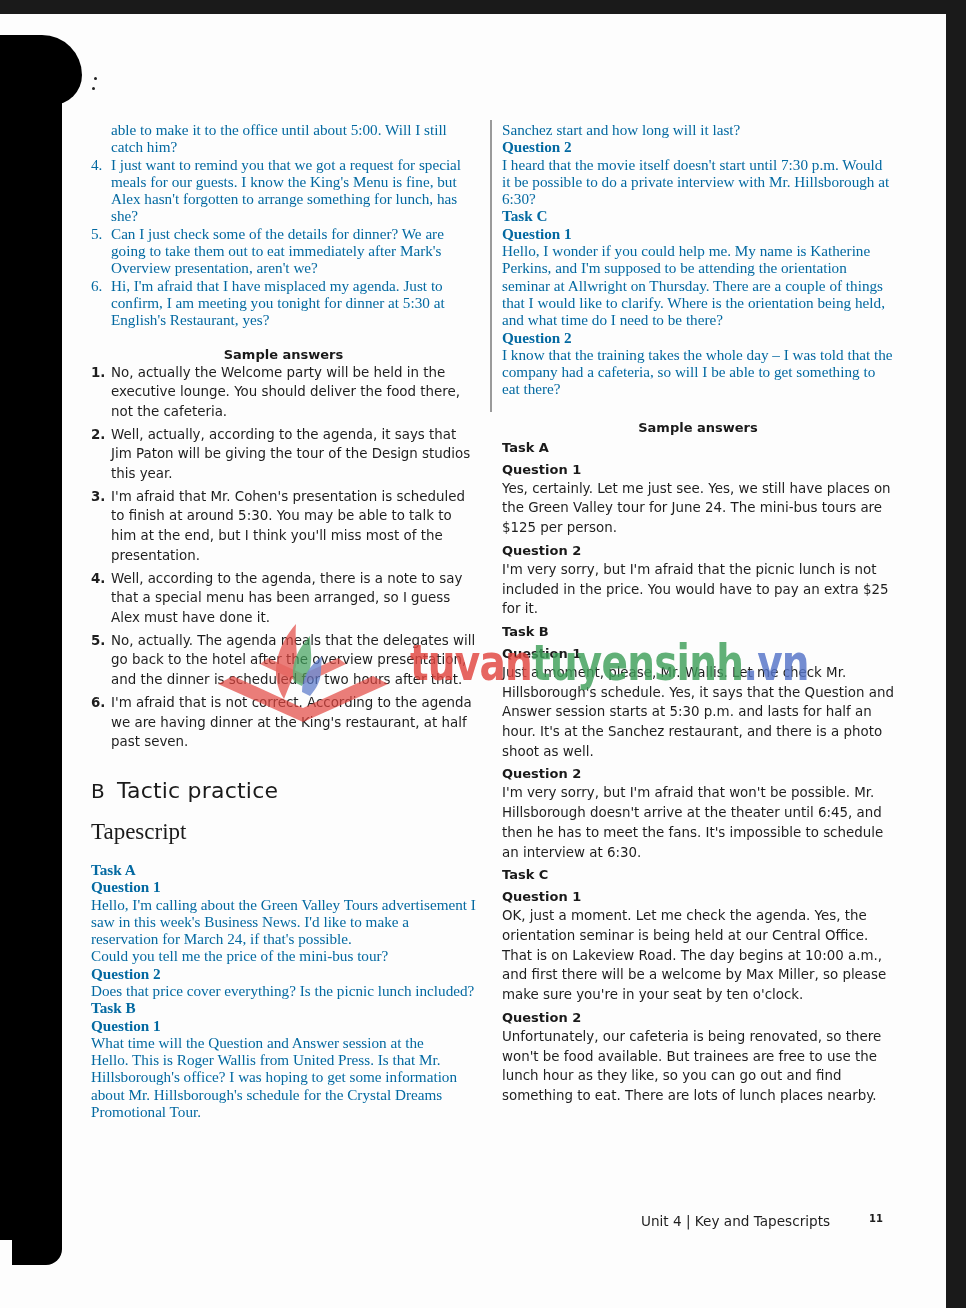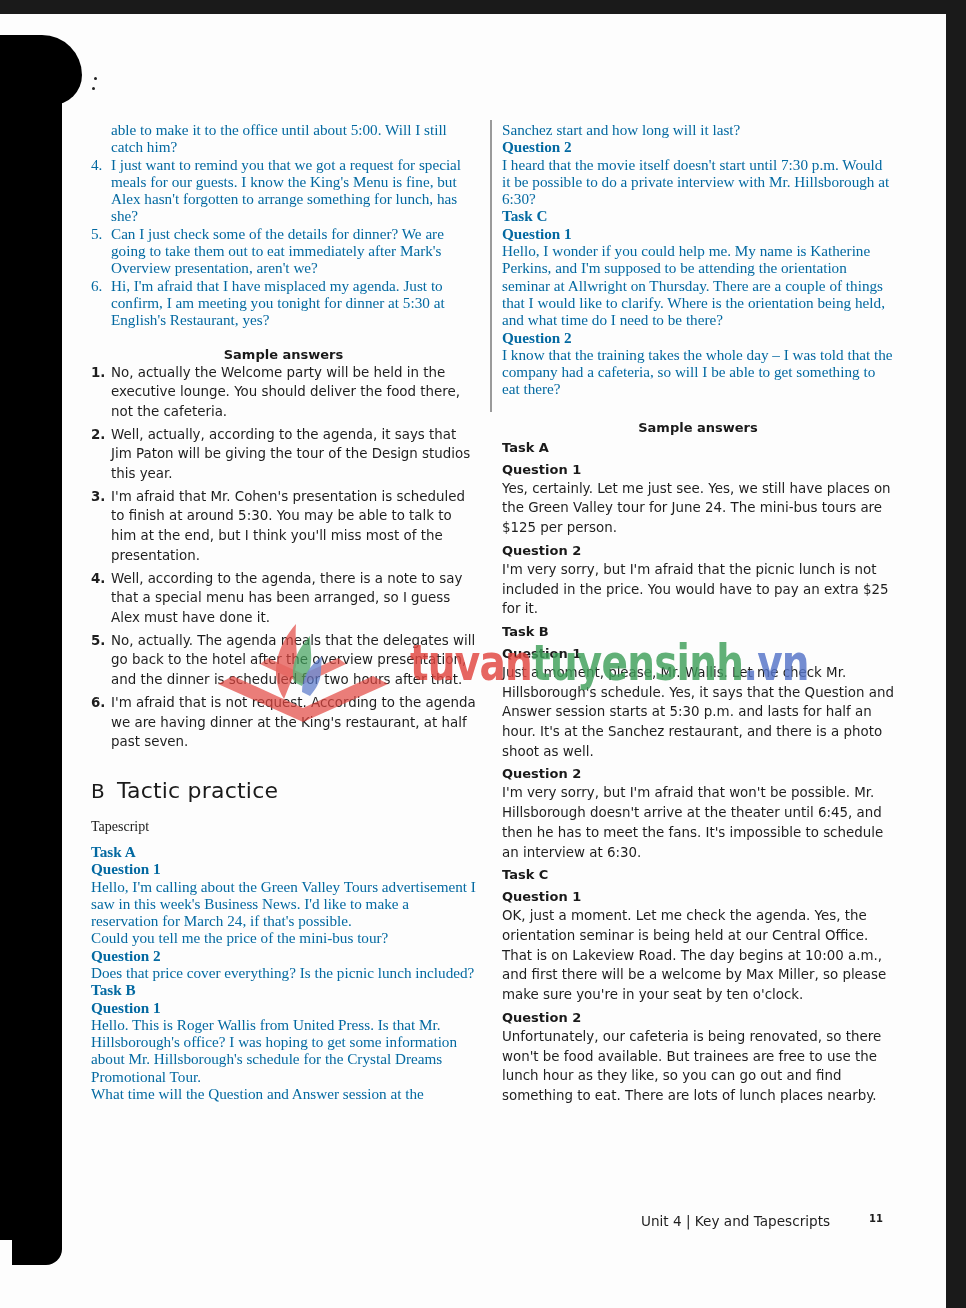--- a/index.html
+++ b/index.html
@@ -33,21 +33,21 @@
     .num-item { display: flex; }
     .num { width: 20px; flex: none; }
     .num-text { flex: 1; }
 
     .sample-head { font-family: "DejaVu Sans", sans-serif; font-size: 13px; font-weight: bold; margin-top: 18px; margin-bottom: 1px; text-align: center; }
     .sans-item { display: flex; margin-bottom: 3px; }
     .sans-item .num { width: 20px; font-weight: bold; }
 
     .section-title { font-family: "DejaVu Sans", sans-serif; font-size: 22px; margin-top: 26px; letter-spacing: 0.2px; }
     .section-letter { display: inline-block; width: 26px; font-size: 20px; }
-    .tapescript-title { font-family: "Liberation Serif", serif; font-size: 14px; margin-top: 16px; margin-bottom: 8px; }
+    .tapescript-title { font-family: "Liberation Serif", serif; font-size: 23px; margin-top: 16px; margin-bottom: 16px; }
 
     .sans-sub { font-family: "DejaVu Sans", sans-serif; font-size: 13px; font-weight: bold; line-height: 19px; margin-top: 3px; }
     .sans-para { margin-bottom: 2px; }
 
     .footer { position: absolute; left: 641px; top: 1213px; font-family: "DejaVu Sans", sans-serif; font-size: 13.6px; color: #1e1e1e; }
     .footer-page { position: absolute; left: 869px; top: 1213px; font-family: "DejaVu Sans", sans-serif; font-size: 10px; font-weight: bold; color: #1e1e1e; }
 
     .watermark { position: absolute; left: 198px; top: 604px; width: 510px; height: 120px; pointer-events: none; opacity: 0.82; }
     .wm-text { position: absolute; top: 30px; left: 212px; font-family: "DejaVu Sans", sans-serif; font-weight: bold; font-size: 50px; letter-spacing: -1px; transform: scaleX(0.78); transform-origin: left; white-space: nowrap; }
     .wm-red { color: #e2453f; }
@@ -103,40 +103,40 @@
   <div class="sans-item sans">
     <span class="num">4.</span>
     <span class="num-text">Well, according to the agenda, there is a note to say that a special menu has been arranged, so I guess Alex must have done it.</span>
   </div>
   <div class="sans-item sans">
     <span class="num">5.</span>
     <span class="num-text">No, actually. The agenda meals that the delegates will go back to the hotel after the overview presentation, and the dinner is scheduled for two hours after that.</span>
   </div>
   <div class="sans-item sans">
     <span class="num">6.</span>
-    <span class="num-text">I'm afraid that is not request. According to the agenda we are having dinner at the King's restaurant, at half past seven.</span>
+    <span class="num-text">I'm afraid that is not correct. According to the agenda we are having dinner at the King's restaurant, at half past seven.</span>
   </div>
 
   <div class="section-title">
     <span class="section-letter">B</span><span>Tactic practice</span>
   </div>
 
   <div class="tapescript-title">Tapescript</div>
 
   <div class="serif bold">Task A</div>
   <div class="serif bold">Question 1</div>
   <div class="serif">Hello, I'm calling about the Green Valley Tours advertisement I saw in this week's Business News. I'd like to make a reservation for March 24, if that's possible.</div>
   <div class="serif">Could you tell me the price of the mini-bus tour?</div>
   <div class="serif bold">Question 2</div>
   <div class="serif">Does that price cover everything? Is the picnic lunch included?</div>
 
   <div class="serif bold">Task B</div>
   <div class="serif bold">Question 1</div>
+  <div class="serif">What time will the Question and Answer session at the</div>
   <div class="serif">Hello. This is Roger Wallis from United Press. Is that Mr. Hillsborough's office? I was hoping to get some information about Mr. Hillsborough's schedule for the Crystal Dreams Promotional Tour.</div>
-  <div class="serif">What time will the Question and Answer session at the</div>
 </div>
 
 <div class="col col-right">
   <div class="serif">Sanchez start and how long will it last?</div>
   <div class="serif bold">Question 2</div>
   <div class="serif">I heard that the movie itself doesn't start until 7:30 p.m. Would it be possible to do a private interview with Mr. Hillsborough at 6:30?</div>
 
   <div class="serif bold">Task C</div>
   <div class="serif bold">Question 1</div>
   <div class="serif">Hello, I wonder if you could help me. My name is Katherine Perkins, and I'm supposed to be attending the orientation seminar at Allwright on Thursday. There are a couple of things that I would like to clarify. Where is the orientation being held, and what time do I need to be there?</div>

